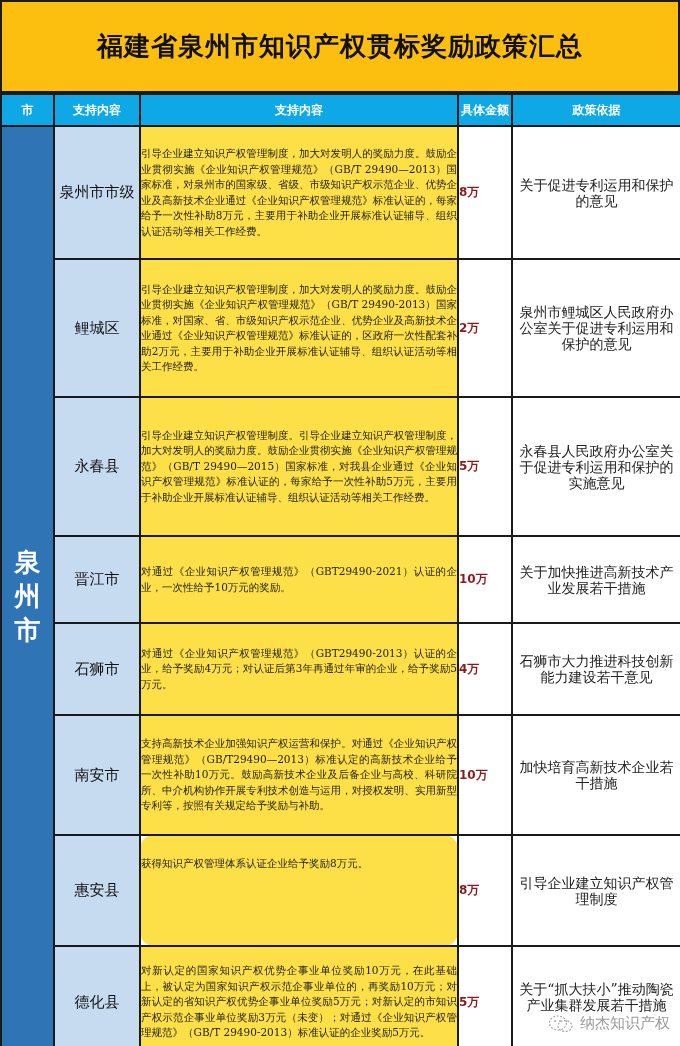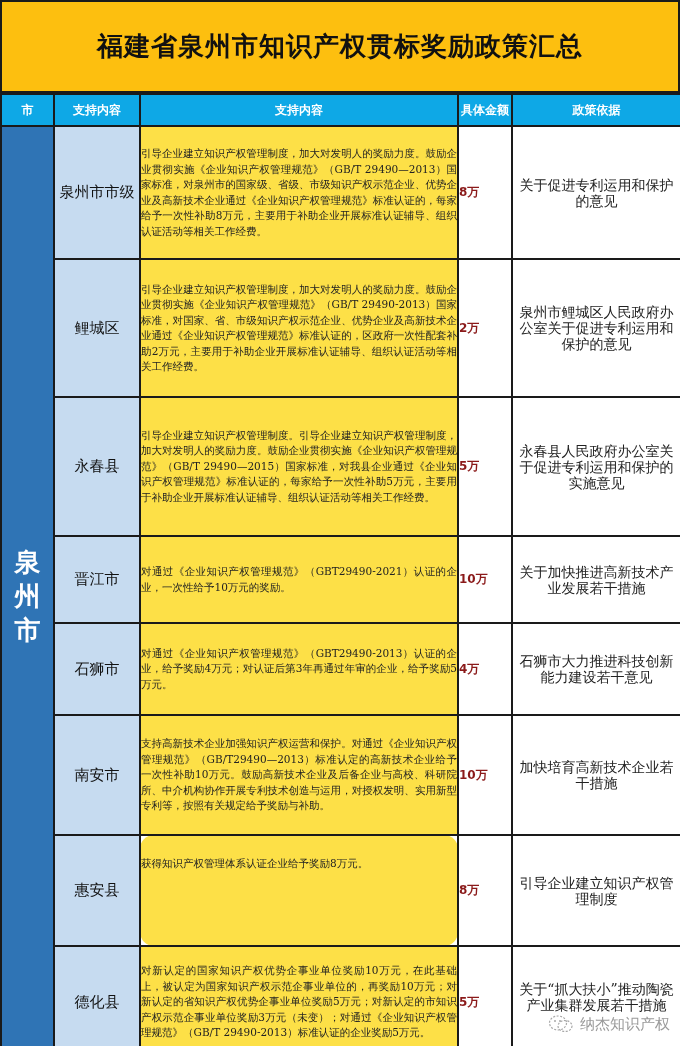--- a/index.html
+++ b/index.html
@@ -33,21 +33,21 @@
       background: #fde047; font-family: "DejaVu Serif", serif; font-size: 10.5px; line-height: 15.5px; color: #222222;
       padding: 0 4px 0 5px; vertical-align: middle; text-align: justify;
     }
     td.content-cell.top { vertical-align: top; padding-top: 20px; border-radius: 14px; }
     td.amount-cell { background: #ffffff; vertical-align: middle; color: #8b1a1a; font-weight: bold; font-size: 12px; }
     td.basis-cell {
       background: #ffffff; text-align: center; vertical-align: middle; font-family: "DejaVu Serif", serif;
       font-size: 14px; line-height: 16px; color: #222222; padding: 0 6px;
     }
     .watermark {
-      position: absolute; right: 10px; bottom: 12px; display: flex; align-items: center; gap: 6px;
+      position: absolute; right: 10px; bottom: 12px; display: flex; align-items: flex-start; gap: 6px;
       color: #9a9a9a; font-size: 15px; margin-top: 18px;
     }
     .watermark svg { display: block; }
   </style>
 </head>
 <body>
 
 <div class="sheet">
   <div class="title-bar">
     <h1>福建省泉州市知识产权贯标奖励政策汇总</h1>

